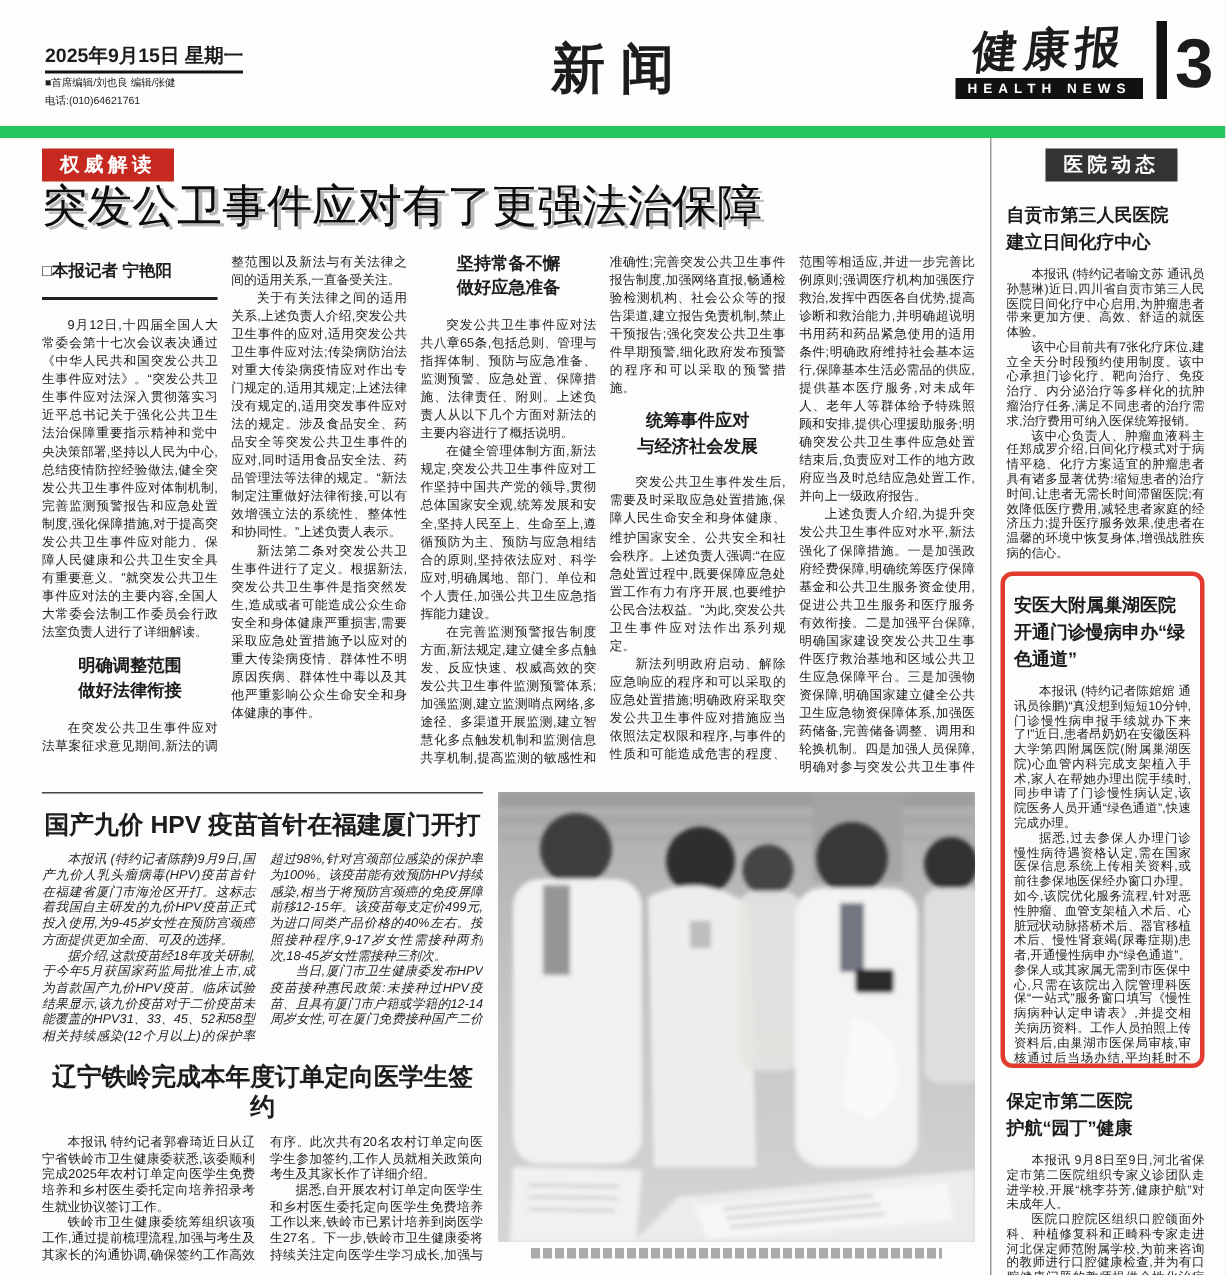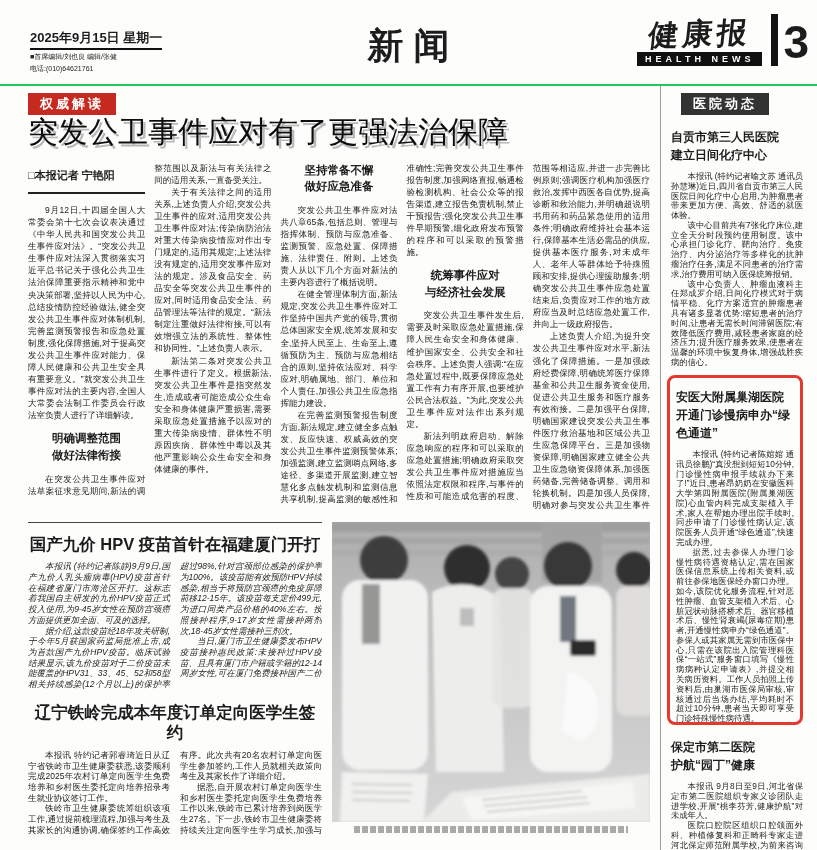--- a/index.html
+++ b/index.html
@@ -3,21 +3,21 @@
 <meta charset="utf-8">
 <style>
   html,body{margin:0;padding:0;background:#e9e9e7;}
   .page{
     position:relative;width:817px;height:850px;margin:0 auto;
     background:#fdfdfb;overflow:hidden;
     font-family:"Liberation Sans","DejaVu Sans",sans-serif;
     color:#1c1c1c;
   }
   
-  .hdr{position:relative;height:84px;border-bottom:2px solid #22c55e;}
+  .hdr{position:relative;height:84px;border-bottom:8px solid #22c55e;}
   .hdr-left{position:absolute;left:30px;top:28px;}
   .hdr-date{font-size:13px;font-weight:bold;border-bottom:2px solid #111;padding-bottom:1px;display:inline-block;}
   .hdr-small{font-size:7px;color:#222;line-height:1.45;margin-top:2px;}
   .hdr-section{
     position:absolute;left:0;right:0;top:22px;text-align:center;
     font-size:36px;font-weight:900;letter-spacing:10px;text-indent:10px;
   }
   .masthead{position:absolute;right:8px;top:14px;display:flex;align-items:flex-end;}
   .mast-left{text-align:center;}
   .mast-name{
@@ -31,21 +31,21 @@
   .mast-page{font-size:46px;font-weight:900;line-height:48px;}
   
   .content{display:flex;height:766px;}
   .main{margin-left:28px;width:622px;}
   .sidebar{margin-left:10px;width:149px;border-left:1px solid #9a9a9a;
     padding:0 6px 0 10px;box-sizing:border-box;}
   
   .tag{display:inline-block;color:#fff;font-size:13px;font-weight:bold;
     padding:2px 12px;letter-spacing:3px;margin-top:7px;}
   .tag-red{background:#c5291f;}
-  .tag-dark{background:#333;margin-left:10px;}
+  .tag-dark{background:#333;margin-left:26px;}
   
   .headline{
     margin-top:0;font-size:30px;font-weight:400;line-height:1.15;
     white-space:nowrap;letter-spacing:0;color:#0d0d0d;
     text-shadow:2.5px 2.5px 0 #b9b9b9;
   }
   
   .article{
     margin-top:12px;height:352px;overflow:hidden;
     column-count:5;column-gap:9px;
@@ -82,21 +82,21 @@
   
   .sb-title{
     font-size:12px;font-weight:bold;white-space:pre-line;
     line-height:1.5;margin:13px 0 8px;
   }
   .sb-body{font-size:8.3px;line-height:1.18;text-align:justify;overflow:hidden;}
   .sb-body p{margin:0;text-indent:2em;}
   #sb-body-0{height:197px;}
   .hl-box{
     border:3px solid #e23a2e;border-radius:8px;margin:6px 0 4px -4px;
-    padding:4px 6px 24px;height:316px;overflow:hidden;background:#fdfdfb;
+    padding:4px 6px 5px;height:316px;overflow:hidden;background:#fdfdfb;
   }
   .hl-box .sb-title{margin:6px 0 8px;}
   #sb-body-2{height:104px;}
 </style>
 </head>
 <body>
 
 <div class="page">
 
   <div class="hdr">

